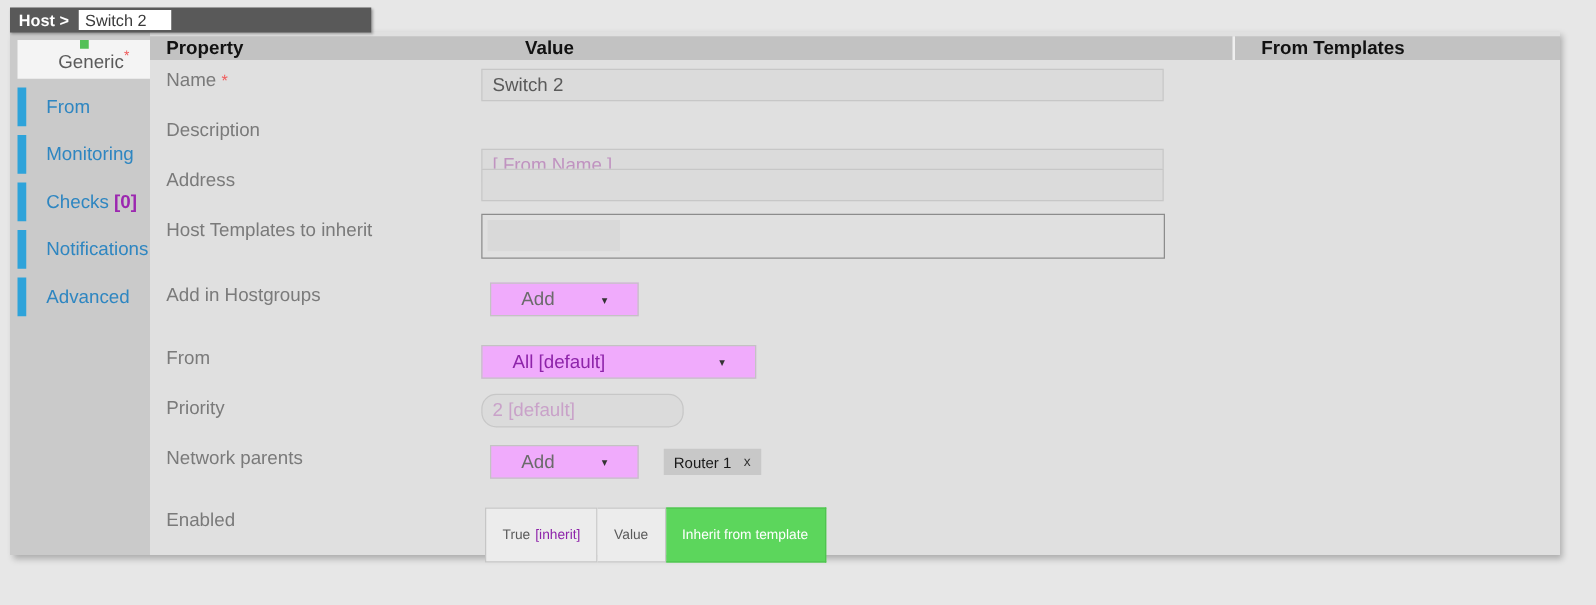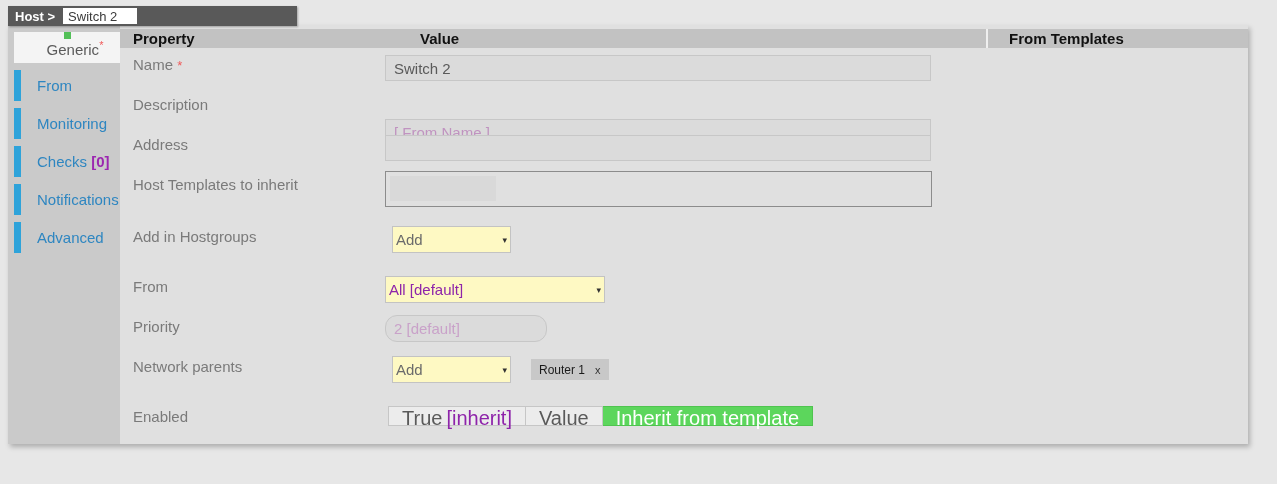--- a/index.html
+++ b/index.html
@@ -78,23 +78,23 @@
   .tinput::placeholder { color:#c093c0; opacity:1; }
   .tpl-box {
     position:absolute; left:265px; top:146px; width:547px; height:36px;
     border:1px solid #8c8c8c; background:#e0e0e0;
   }
   .tpl-inner {
     position:absolute; left:4px; top:4px; width:106px; height:25px;
     background:#d9d9d9; border:none;
   }
   .dd {
-    position:absolute; height:27px; background:#fef9c3; border:1px solid #c3c3c3;
+    position:absolute; height:27px; background:#f0abfc; border:1px solid #c3c3c3;
     display:flex; align-items:center; justify-content:space-between;
-    padding:0 3px; cursor:pointer;
+    padding:0 24px; cursor:pointer;
   }
   .dd .dd-text { font-size:15px; color:#6b6b6b; }
   .dd .dd-arrow { font-size:9px; color:#333; }
   .dd.purple .dd-text { color:#8e24aa; }
   .dd-hostgroups { left:272px; top:201px; width:119px; }
   .dd-realm { left:265px; top:251px; width:220px; }
   .dd-parents { left:272px; top:331px; width:119px; }
   .priority-input {
     left:265px; top:290px; width:162px; height:27px;border-radius:12px;
   }
@@ -104,23 +104,23 @@
     background:#c8c8c8; display:flex; align-items:center;
     padding:0 8px; font-size:12px; color:#1a1a1a;
   }
   .chip .chip-x {
     margin-left:10px; font-size:11px; color:#333; cursor:pointer;
   }
   .btn-group {
     position:absolute; left:268px; top:381px; height:28px; display:flex;
   }
   .btn {
-    height:20px; border:1px solid #c6c6c6; background:#ececec;
-    font-size:20px; color:#5a5a5a; padding:0 13px; cursor:pointer;
-    display:flex; white-space:nowrap;
+    height:44px; border:1px solid #c6c6c6; background:#ececec;
+    font-size:11px; color:#5a5a5a; padding:0 13px; cursor:pointer;
+    display:flex; align-items:center; white-space:nowrap;
     font-family:"Liberation Sans", sans-serif;
   }
   .btn + .btn { border-left:none; }
   .btn .suffix { color:#8e24aa; margin-left:4px; }
   .btn.selected { background:#5cd65c; border-color:#4fc44f; color:#ffffff; }
 </style>
 </head>
 <body>
 
 <div class="topbar">

